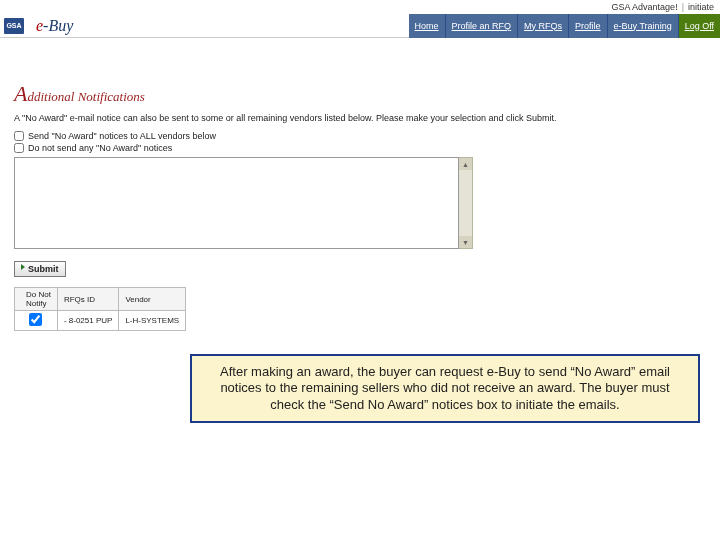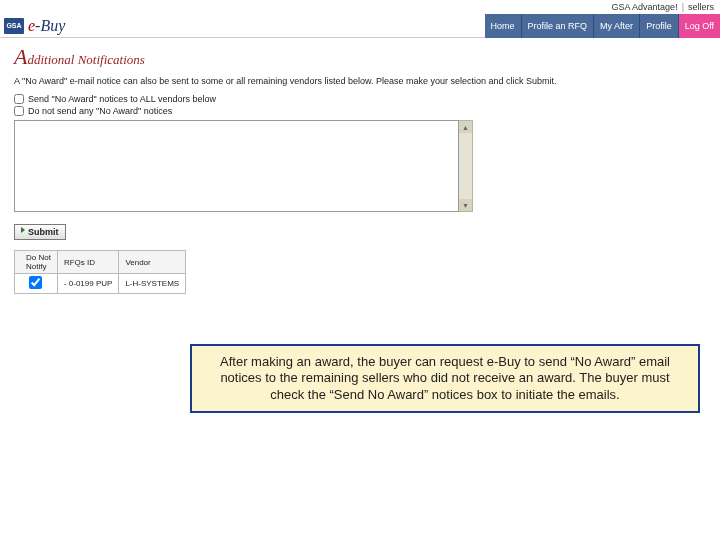--- a/index.html
+++ b/index.html
@@ -2,70 +2,71 @@
 <html><head>
 <meta charset="utf-8">
 <style>
   * { box-sizing: border-box; margin: 0; padding: 0; }
   html, body { width: 720px; height: 540px; font-family: Arial, Helvetica, sans-serif; background: #fff; }
   .page { width: 720px; height: 540px; position: relative; }
   .topbar { display: flex; justify-content: space-between; align-items: center; height: 14px; padding: 0 6px; font-size: 9px; color: #333; }
   .toplinks { display: flex; gap: 4px; align-items: center; }
   .toplinks span { cursor: pointer; }
   .sep { color: #999; }
-  .header { display: flex; align-items: center; height: 24px; background: #fff; border-bottom: 1px solid #ccc; padding-left: 4px; }
+  .header { display: flex; align-items: center; height: 24px; background: #fff; border-bottom: 1px solid #ccc; padding-left: 4px; gap: 8px; }
   .gsa-block { width: 20px; height: 16px; background: #2a4d8a; color: #fff; font-size: 7px; font-weight: bold; display: flex; align-items: center; justify-content: center; border-radius: 1px; }
   .brand { margin-left: 4px; font-family: Georgia, 'Times New Roman', serif; font-size: 16px; font-style: italic; color: #1b3a6b; }
   .brand .e { color: #a00; }
   .nav { display: flex; margin-left: auto; height: 24px; }
-  .nav-btn { background: #4a6a9a; color: #fff; font-size: 9px; padding: 0 6px; display: flex; align-items: center; border-left: 1px solid #2a4d8a; cursor: pointer; white-space: nowrap; }
+  .nav-btn { background: #4a6a9a; color: #fff; font-size: 9px; padding: 0 6px; display: flex; align-items: center; border-left: 1px solid #2a4d8a; cursor: pointer; white-space: nowrap; text-decoration: underline; }
   .nav-btn:first-child { border-left: none; }
-  .nav-btn.off { background: #ec4899; }
+  .nav-btn.off { background: #4d7c0f; }
   .content { padding: 6px 14px; }
-  .section-title { font-family: Georgia, 'Times New Roman', serif; font-style: italic; color: #9a1c1c; font-size: 13px; margin-bottom: 6px; }
+  .section-title { font-family: Georgia, 'Times New Roman', serif; font-style: italic; color: #9a1c1c; font-size: 13px; margin-bottom: 6px; margin-top: 37px; }
   .section-title .bigA { font-size: 22px; font-style: italic; }
   .instr { font-size: 9px; color: #222; margin-bottom: 8px; }
   .check-row { font-size: 9px; color: #222; display: flex; align-items: center; gap: 4px; margin-bottom: 2px; }
   .check-row input { width: 10px; height: 10px; }
   .tarea-wrap { margin-top: 4px; display: flex; }
   .tarea { width: 445px; height: 92px; border: 1px solid #999; background: #fff; font-size: 10px; padding: 2px; resize: none; }
   .tarea-scroll { width: 14px; height: 92px; background: #e5e3d6; border: 1px solid #b8b59f; border-left: none; display: flex; flex-direction: column; justify-content: space-between; }
   .tarea-scroll .arr { height: 12px; background: #d6d3c0; font-size: 7px; display: flex; align-items: center; justify-content: center; color: #666; }
   .submit-btn { margin-top: 12px; display: inline-flex; align-items: flex-start; gap: 3px; border: 1px solid #7a7a7a; background: linear-gradient(#fdfdfd,#e0e0e0); font-size: 9px; font-weight: bold; padding: 2px 6px; cursor: pointer; color: #222; }
   .submit-btn .tri { width: 0; height: 0; border-top: 3px solid transparent; border-bottom: 3px solid transparent; border-left: 4px solid #2a7a2a; }
   .tbl { margin-top: 10px; font-size: 8px; border-collapse: collapse; color: #222; }
   .tbl th, .tbl td { border: 1px solid #bbb; padding: 2px 6px; text-align: left; vertical-align: middle; }
   .tbl th { background: #f4f4f4; font-weight: normal; }
   .tbl td.center { text-align: center; }
-  .annotation { position: absolute; left: 190px; top: 344px; width: 510px; border: 2px solid #1b3a8a; background: #fcf4cc; padding: 8px 12px; font-size: 13px; color: #222; text-align: center; line-height: 1.25; }
+  .annotation { position: absolute; left: 190px; top: 354px; width: 510px; border: 2px solid #1b3a8a; background: #fcf4cc; padding: 8px 12px; font-size: 13px; color: #222; text-align: center; line-height: 1.25; }
 </style>
 </head>
 <body>
 
 <div class="page">
 
   <div class="topbar">
     <div></div>
     <div class="toplinks">
       <span>GSA Advantage!</span>
       <span class="sep">|</span>
-      <span>sellers</span>
+      <span>initiate</span>
     </div>
   </div>
 
   <div class="header">
     <div class="gsa-block">GSA</div>
     <div class="brand">
       <span class="e">e</span><span>-Buy</span>
     </div>
     <div class="nav">
       <div class="nav-btn">Home</div>
       <div class="nav-btn">Profile an RFQ</div>
-      <div class="nav-btn">My After</div>
+      <div class="nav-btn">My RFQs</div>
       <div class="nav-btn">Profile</div>
+      <div class="nav-btn">e-Buy Training</div>
       <div class="nav-btn off">Log Off</div>
     </div>
   </div>
 
   <div class="content">
     <div class="section-title">
       <span class="bigA">A</span><span>dditional Notifications</span>
     </div>
     <div class="instr">A "No Award" e-mail notice can also be sent to some or all remaining vendors listed below. Please make your selection and click Submit.</div>
 
@@ -98,21 +99,21 @@
 Notify</th>
           <th>RFQs ID</th>
           <th>Vendor</th>
         </tr>
       </thead>
       <tbody>
         <tr>
           <td class="center">
             <input type="checkbox" checked="" style="">
           </td>
-          <td>- 0-0199 PUP</td>
+          <td>- 8-0251 PUP</td>
           <td>L-H-SYSTEMS</td>
         </tr>
       </tbody>
     </table>
   </div>
 
   <div class="annotation">After making an award, the buyer can request e-Buy to send “No Award” email notices to the remaining sellers who did not receive an award.  The buyer must check the “Send No Award” notices box to initiate the emails.</div>
 
 </div>
 

